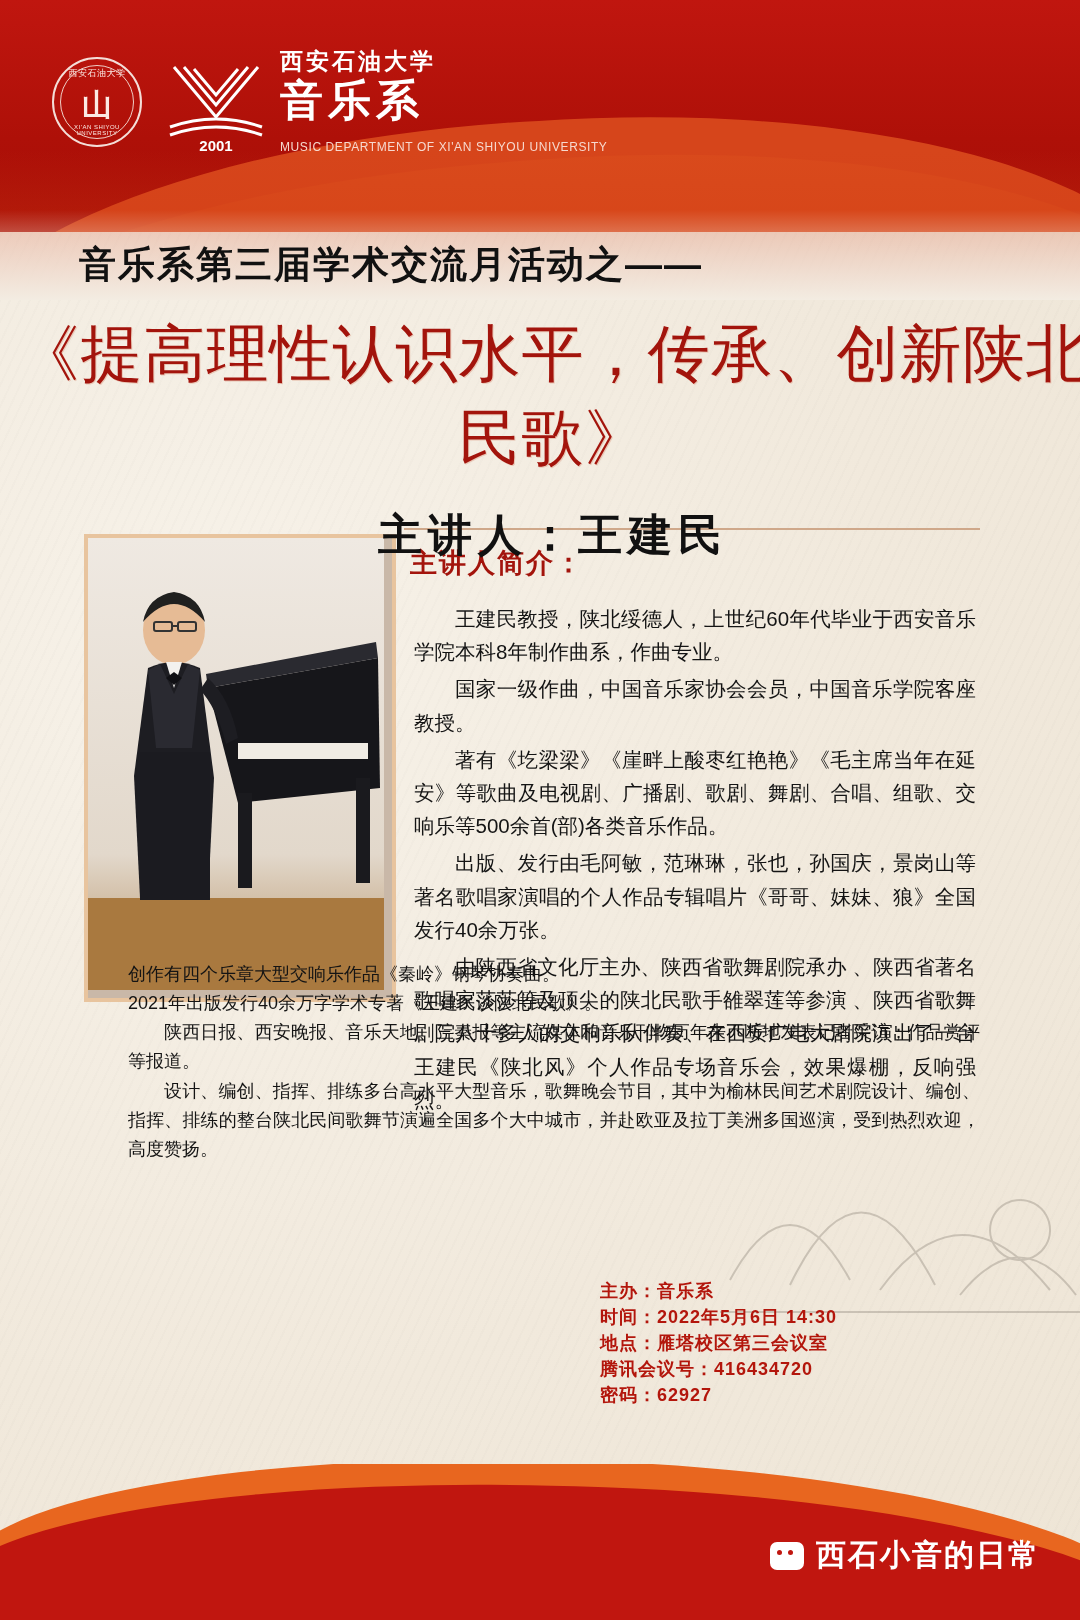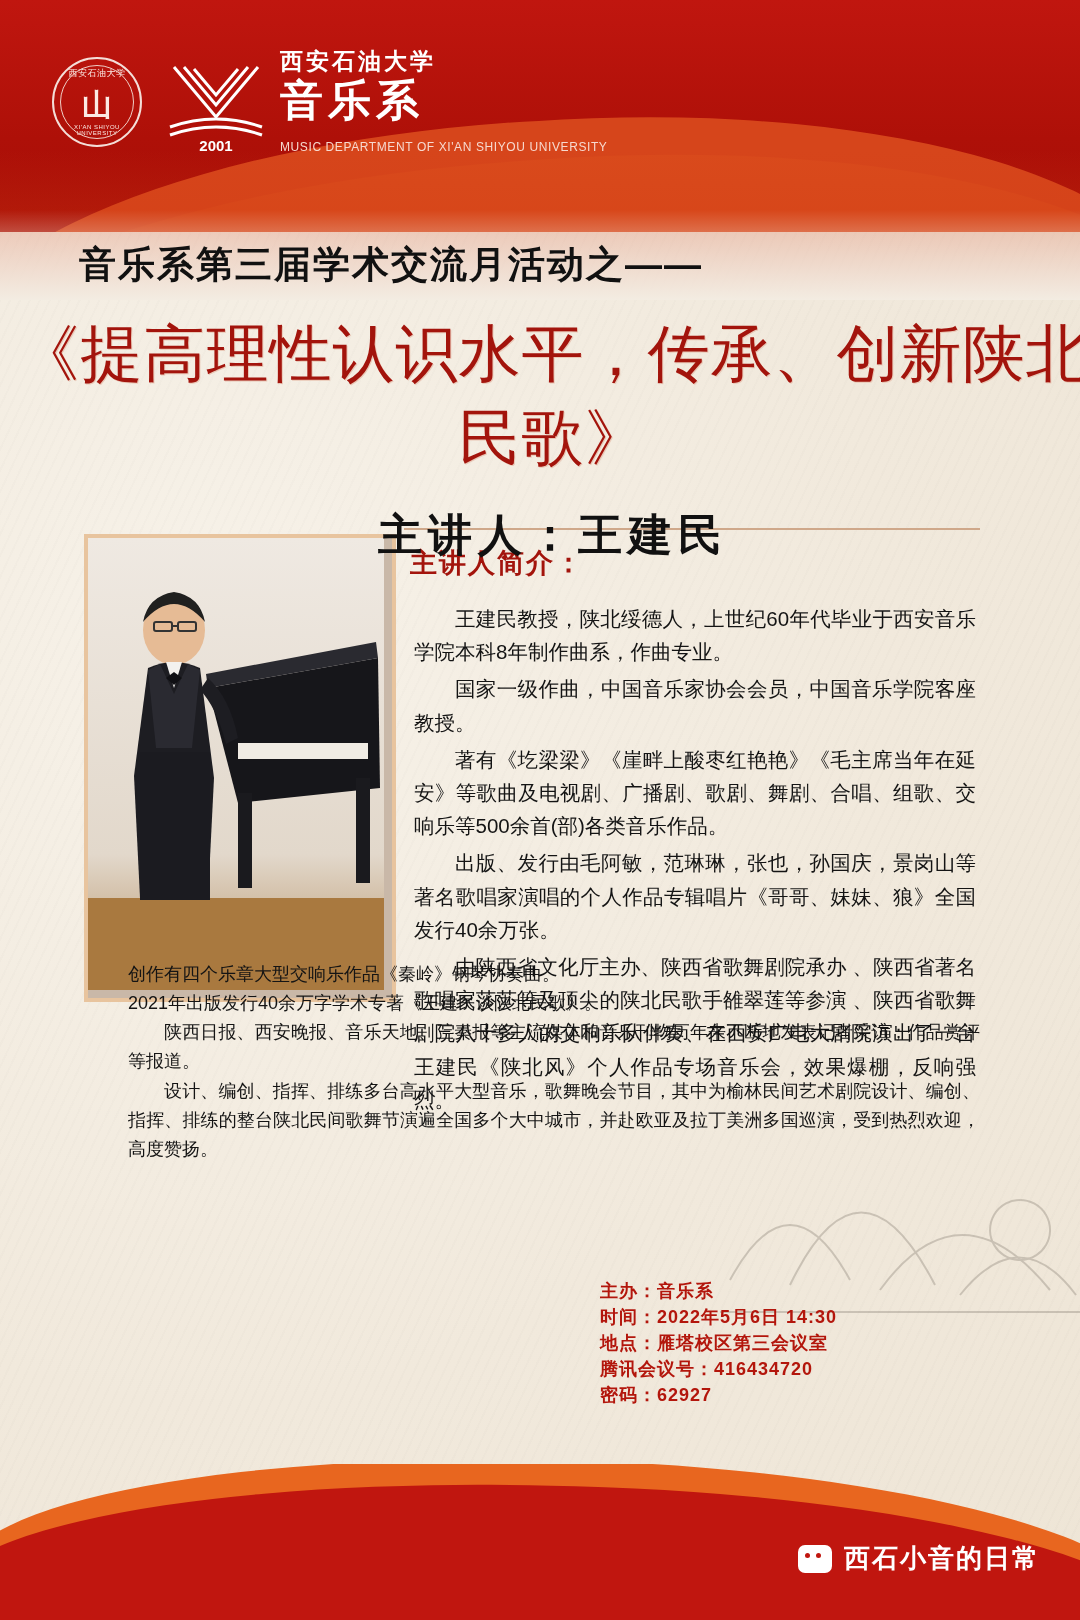--- a/index.html
+++ b/index.html
@@ -103,21 +103,21 @@
   .bb2{position:absolute;left:-60px;bottom:-96px;width:1240px;height:230px;background:#c0160f;
        border-radius:50% 50% 50% 50% / 58% 60% 42% 40%;transform:rotate(1.5deg);}
   .wechat{
     position:absolute;right:40px;bottom:44px;display:flex;align-items:center;gap:12px;z-index:4;
   }
   .wechat .wbox{
     width:34px;height:28px;border-radius:7px;background:#fff;position:relative;
   }
   .wechat .wbox:before{content:"";position:absolute;left:7px;top:8px;width:5px;height:5px;border-radius:50%;background:#c0160f;}
   .wechat .wbox:after{content:"";position:absolute;left:18px;top:8px;width:5px;height:5px;border-radius:50%;background:#c0160f;}
-  .wechat .wtxt{color:#fff;font-size:26px;font-weight:bold;letter-spacing:2px;}
+  .wechat .wtxt{color:#fff;font-size:30px;font-weight:bold;letter-spacing:2px;}
   
   .tex{position:absolute;inset:0;pointer-events:none;
        background:repeating-linear-gradient(115deg,rgba(0,0,0,.012) 0 2px,rgba(255,255,255,0) 2px 9px);}
 </style>
 </head>
 <body>
 
 <div class="poster">
 
   <div class="tex"></div>

